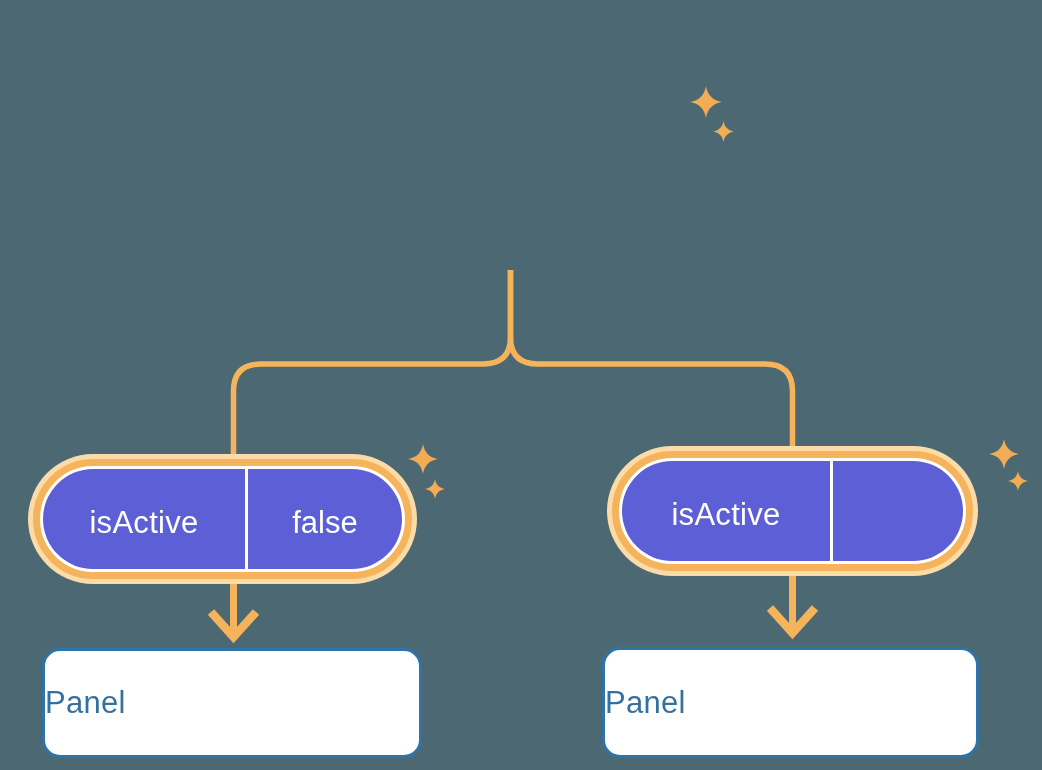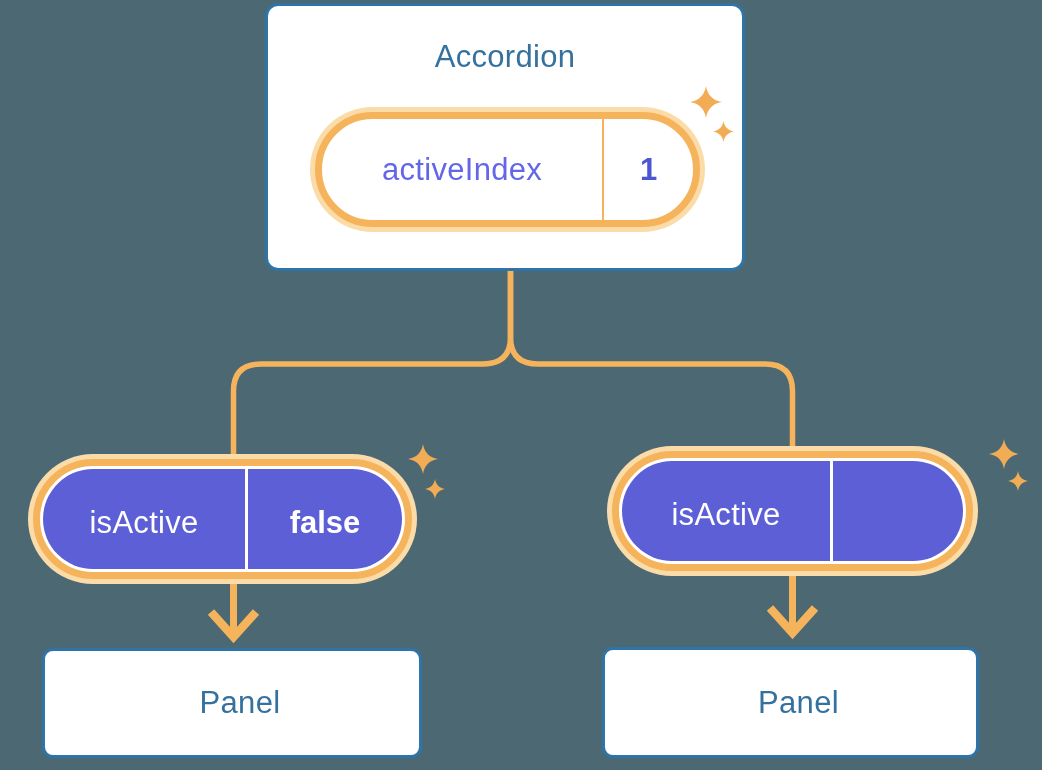--- a/index.html
+++ b/index.html
@@ -105,43 +105,41 @@
   .prop-pill .cell {
     display: flex; align-items: center; justify-content: center; margin-top: 8px;
   }
   .prop-name-text {
     font-size: 31px;
     color: var(--pill-text);
     letter-spacing: 0.3px;
   }
   .prop-value-text {
     font-size: 31px;
-    font-weight: 700;
+    font-weight: 400;
     color: var(--pill-text);
   }
   .divider-white { width: 3px; background: #FFFFFF; }
 
   .prop-pill-left { left: 28px; top: 454px; width: 389px; height: 130px; }
   .prop-pill-left .cell.name { width: 202px; }
   .prop-pill-left .cell.value { flex: 1; }
 
   .prop-pill-right { left: 607px; top: 446px; width: 371px; height: 130px; }
   .prop-pill-right .cell.name { width: 208px; }
   .prop-pill-right .cell.value { flex: 1; }
 
   
   .panel-card {
     position: absolute;
     background: var(--card-bg);
     border: 3px solid var(--card-border);
-    border-radius: 11px;
+    border-radius: 18px;
     display: flex;
     align-items: center;
-    justify-content: center;
-    padding-left: 16px;
   }
   .panel-card-left  { left: 42px;  top: 648px; width: 380px; height: 110px; }
   .panel-card-right { left: 602px; top: 647px; width: 377px; height: 111px; }
   .panel-label {
     font-size: 31px;
     font-weight: 500;
     letter-spacing: 0.3px;
     color: var(--heading-text);
   }
 
@@ -156,35 +154,20 @@
 
   <svg id="connector-layer" viewBox="0 0 1042 770" xmlns="http://www.w3.org/2000/svg" aria-hidden="true">
     <path class="conn" d="M510.5 270 V337 Q510.5 364 483 364 H261 Q233.5 364 233.5 391 V454" stroke-width="5.5"></path>
     <path class="conn" d="M510.5 270 V337 Q510.5 364 538 364 H765 Q792.5 364 792.5 391 V446" stroke-width="5.5"></path>
     <path class="conn" d="M233.5 584 V632" stroke-width="7"></path>
     <path class="conn" d="M211 612 L233.5 637 L256 612" stroke-width="8.5"></path>
     <path class="conn" d="M792.5 576 V628" stroke-width="7"></path>
     <path class="conn" d="M770 608 L792.5 633 L815 608" stroke-width="8.5"></path>
   </svg>
 
-  <div class="component-card">
-    <div class="component-title">Accordion</div>
-
-    <div class="pill-glow state-pill">
-      <div class="pill-ring">
-        <div class="cell name">
-          <span class="state-name-text">activeIndex</span>
-        </div>
-        <div class="divider-orange"></div>
-        <div class="cell value">
-          <span class="state-value-text">1</span>
-        </div>
-      </div>
-    </div>
-  </div>
 
   <div class="pill-glow prop-pill prop-pill-left">
     <div class="pill-ring">
       <div class="prop-body">
         <div class="cell name">
           <span class="prop-name-text">isActive</span>
         </div>
         <div class="divider-white"></div>
         <div class="cell value">
           <span class="prop-value-text">false</span>

